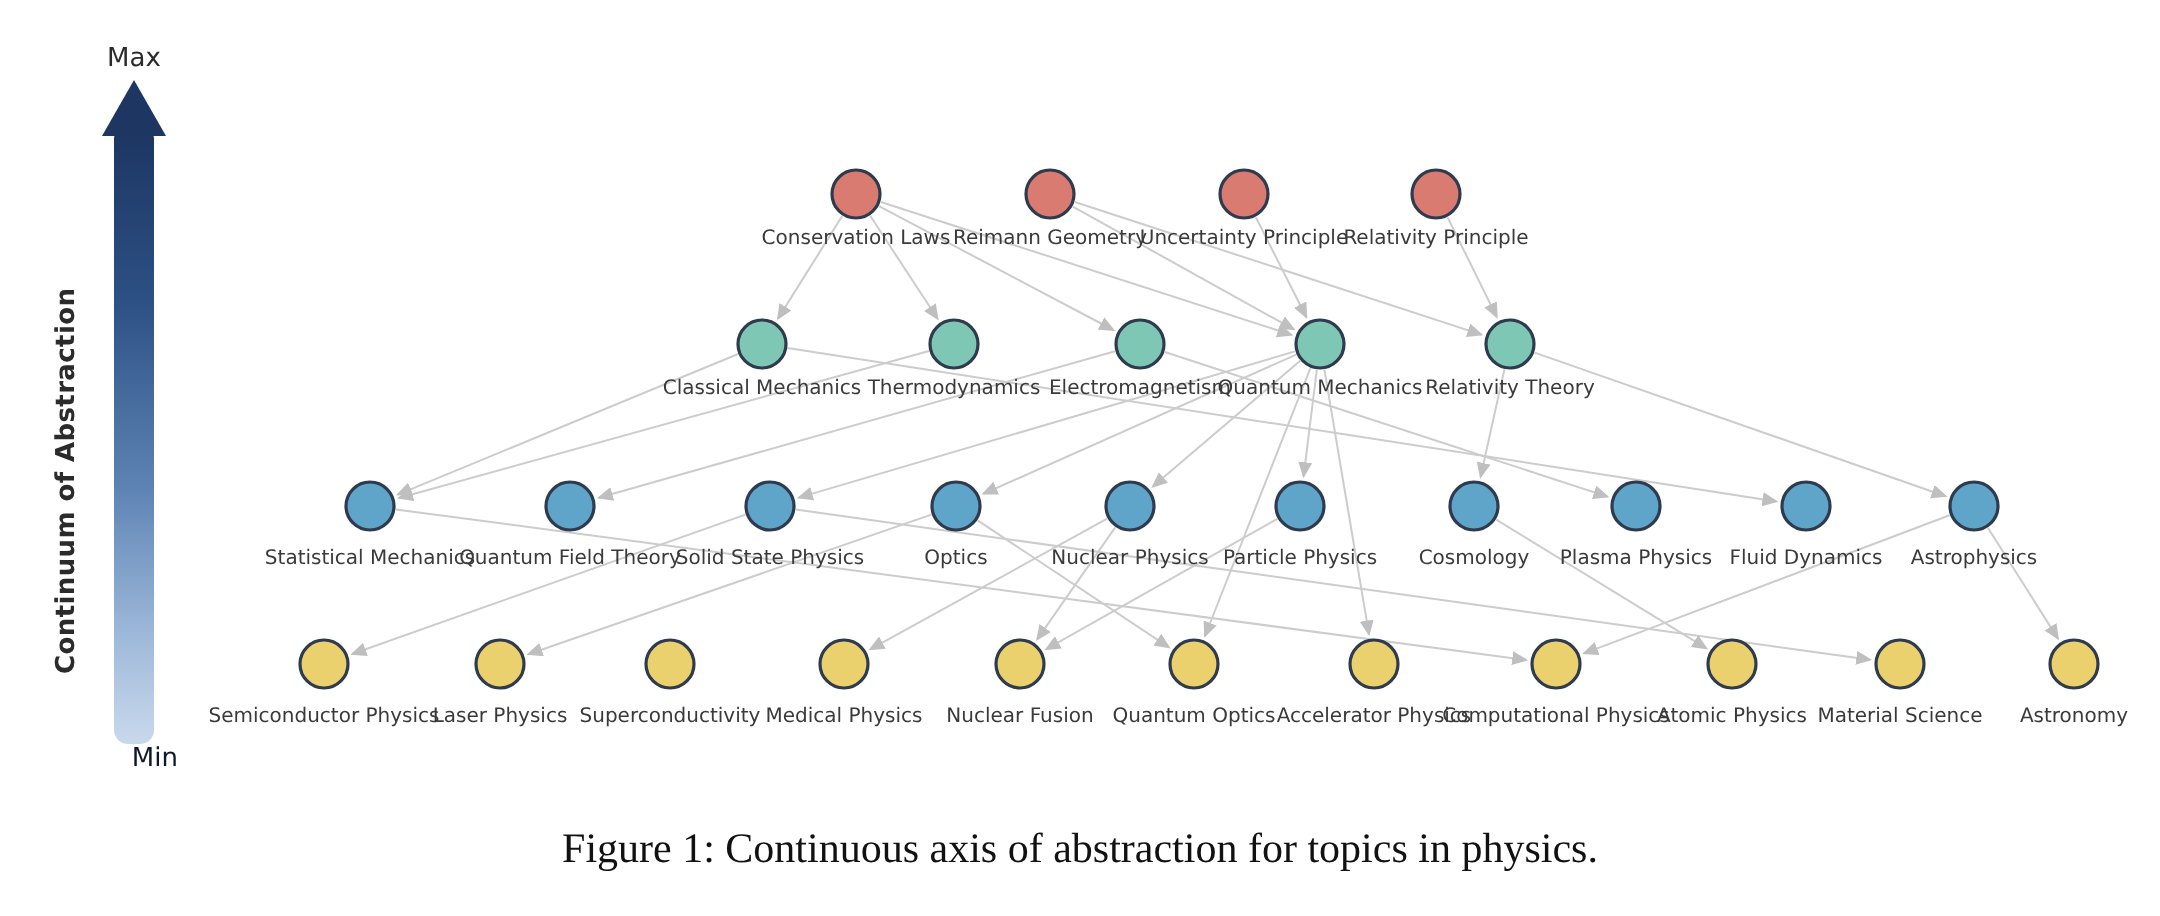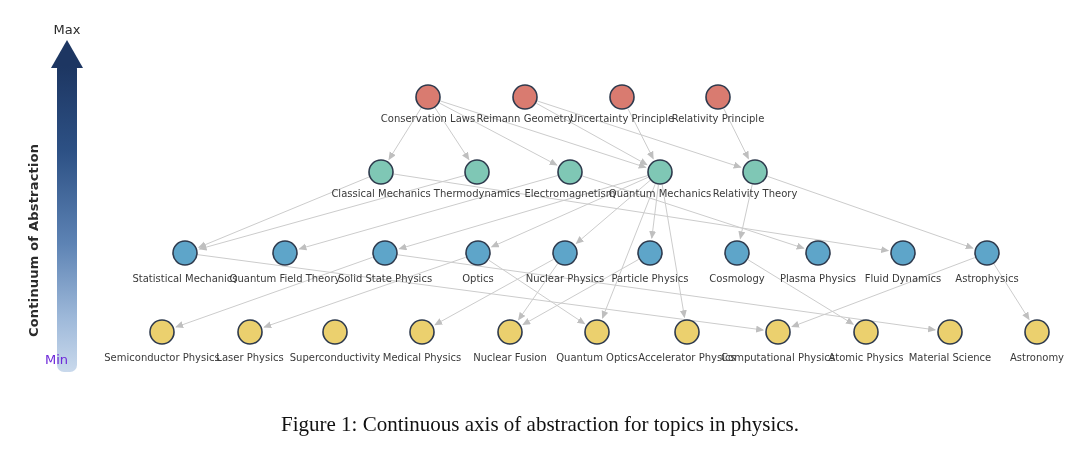--- a/index.html
+++ b/index.html
@@ -2,22 +2,22 @@
 <html><head>
 <meta charset="utf-8">
 <style>
   html,body{margin:0;padding:0;background:#ffffff;}
   #stage{position:relative;width:1080px;height:458px;background:#ffffff;overflow:hidden;
          font-family:"DejaVu Sans",sans-serif;}
   
   #axis{position:absolute;left:0;top:0;width:110px;height:458px;}
   .axis-max{position:absolute;left:45px;top:22px;width:44px;text-align:center;
             font-size:13px;color:#2b2b2b;}
-  .axis-min{position:absolute;left:45px;top:352px;width:44px;text-align:left;
-            font-size:13px;color:#6d28d9;}
+  .axis-min{position:absolute;left:45px;top:372px;width:44px;text-align:right;
+            font-size:13px;color:#0f172a;}
   .axis-head{position:absolute;left:51px;top:40px;width:0;height:0;
              border-left:16px solid transparent;border-right:16px solid transparent;
              border-bottom:28px solid #1d3662;}
   .axis-shaft{position:absolute;left:57px;top:66px;width:20px;height:306px;
               border-radius:3px 3px 7px 7px;
               background:linear-gradient(180deg,#1d3662 0%,#2d5185 28%,#5d83b4 58%,#9db8d9 82%,#c9d9ec 100%);}
   .axis-title{position:absolute;left:26px;top:100px;width:18px;height:280px;
               writing-mode:vertical-rl;transform:rotate(180deg);text-align:center;
               font-size:13px;font-weight:700;color:#2b2b2b;letter-spacing:.2px;}
   

